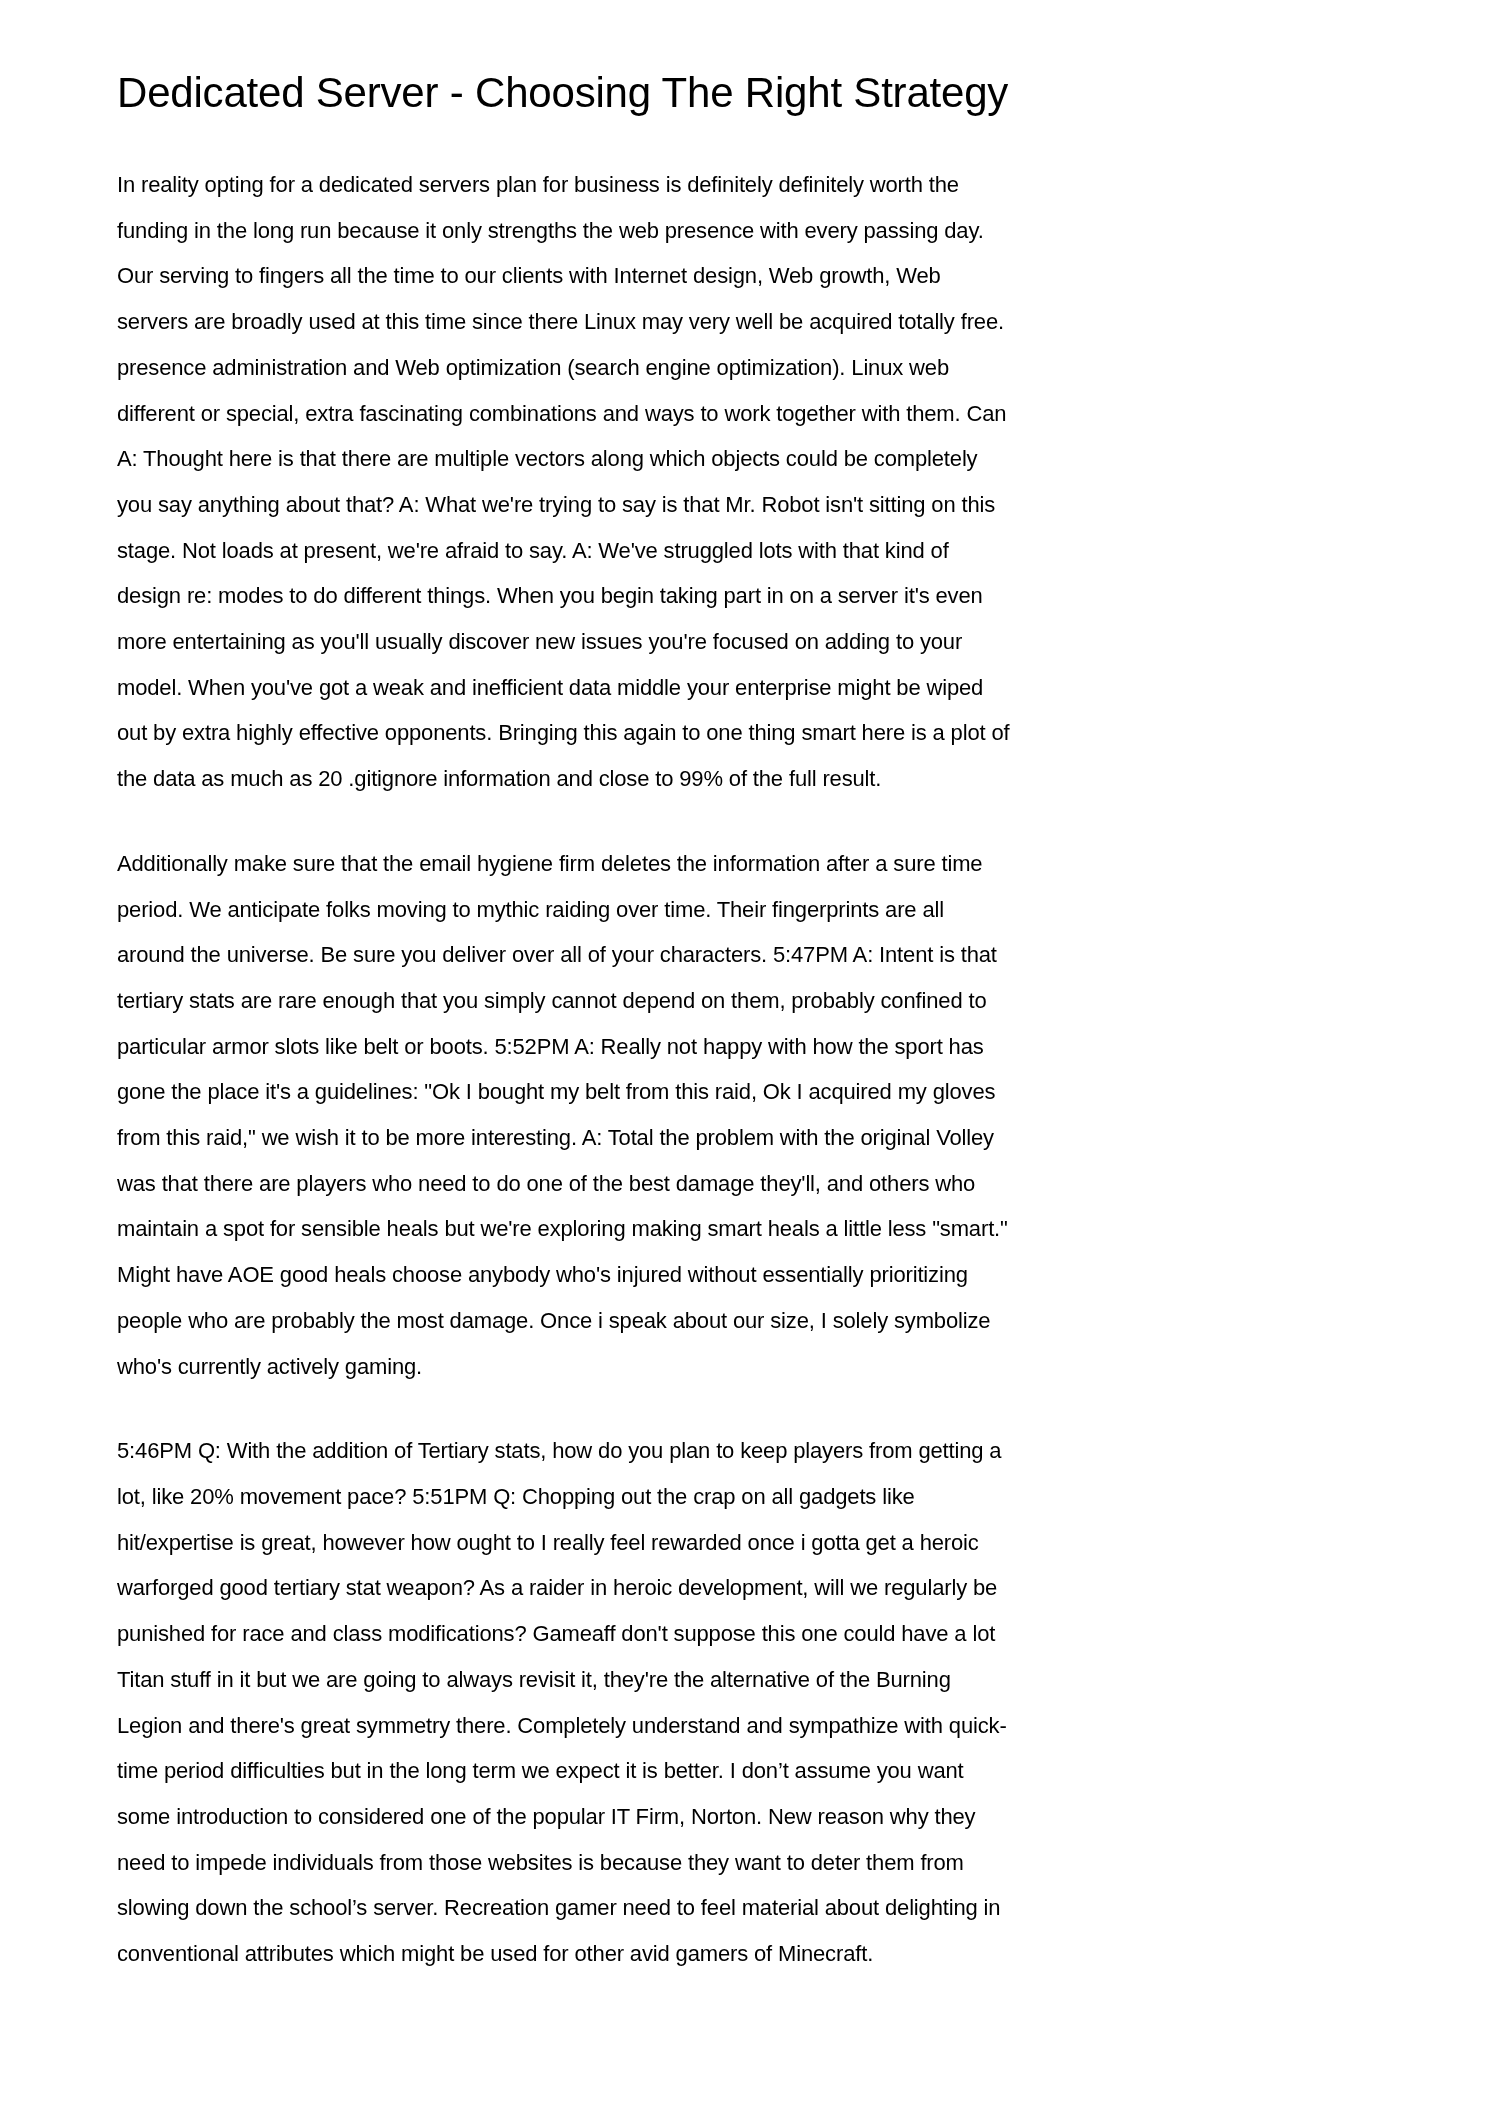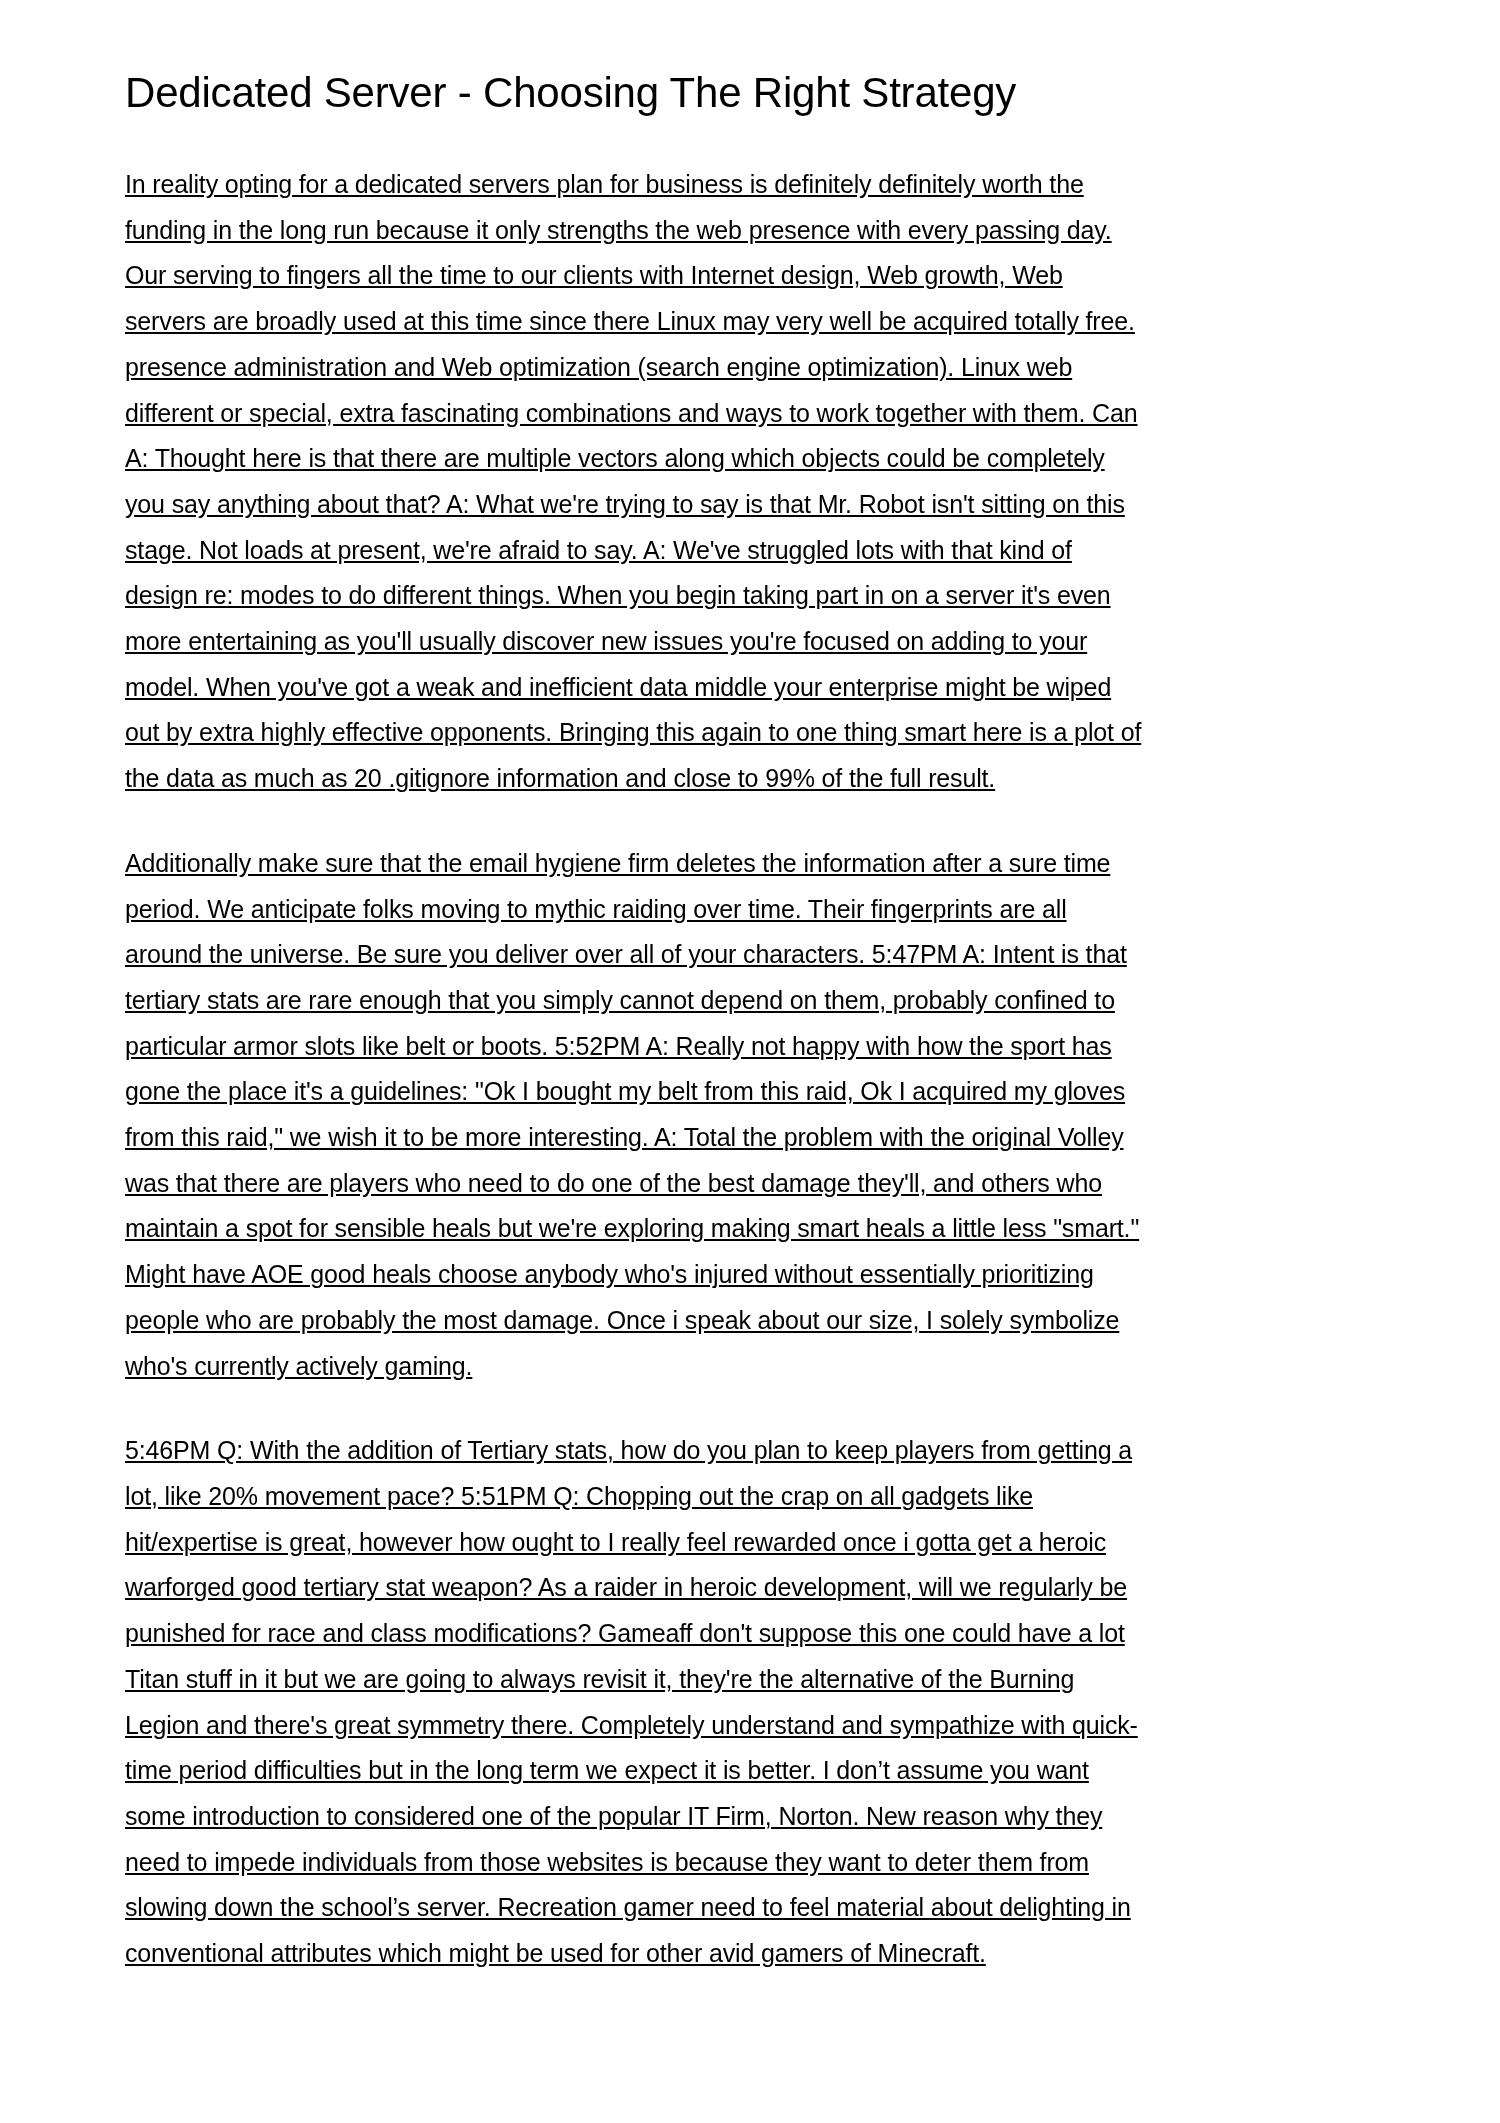--- a/index.html
+++ b/index.html
@@ -10,37 +10,36 @@
     body {
       width: 1500px;
       height: 2123px;
       position: relative;
       overflow: hidden;
       color: #000000;
       font-family: "Liberation Sans", sans-serif;
     }
     .page {
       position: absolute;
-      left: 125px;
+      left: 117px;
       top: 62px;
       width: 1262px;
     }
     .title {
       font-size: 42px;
       font-weight: normal;
       line-height: 62px;
       margin: 0 0 38px 0;
       letter-spacing: -0.2px;
     }
     .para {
-      font-size: 25px;
+      font-size: 22px;
       line-height: 45.7px;
       margin: 0 0 39px 0;
       letter-spacing: -0.15px;
-      text-decoration: underline;
     }
     .line {
       display: block;
       white-space: nowrap;
     }
   </style>
 </head>
 <body>
 
 <div class="page">

